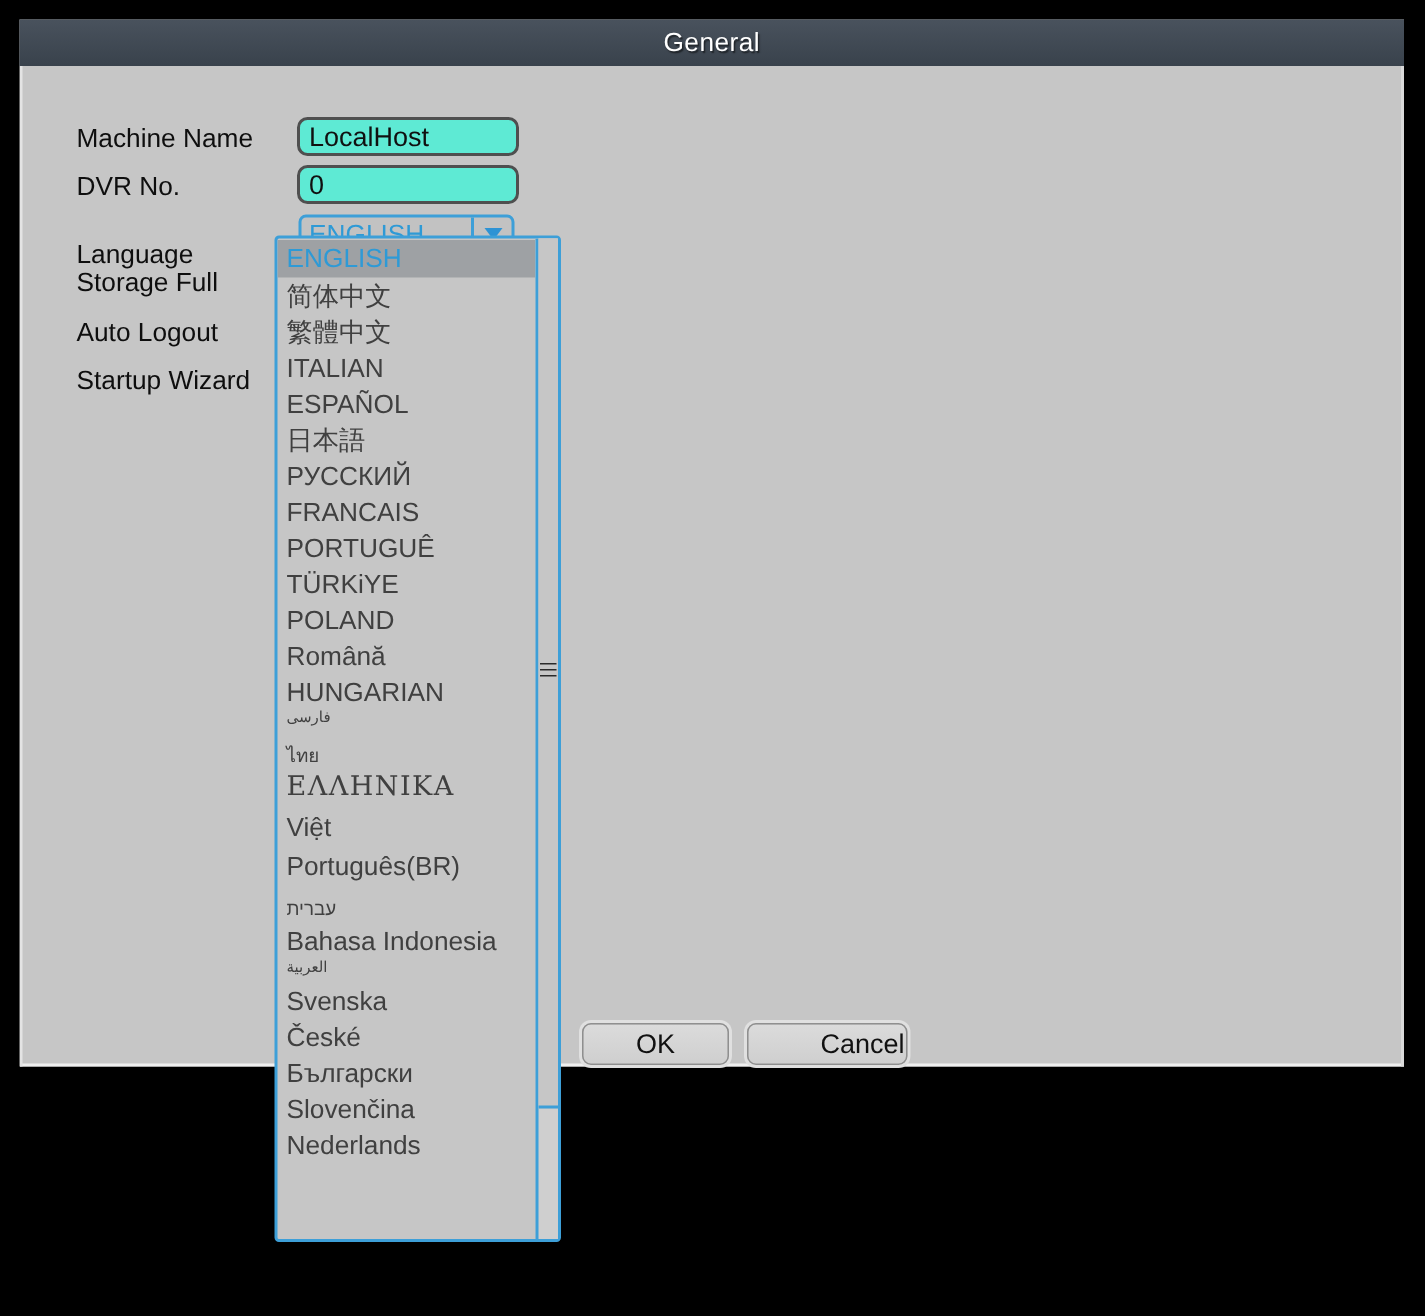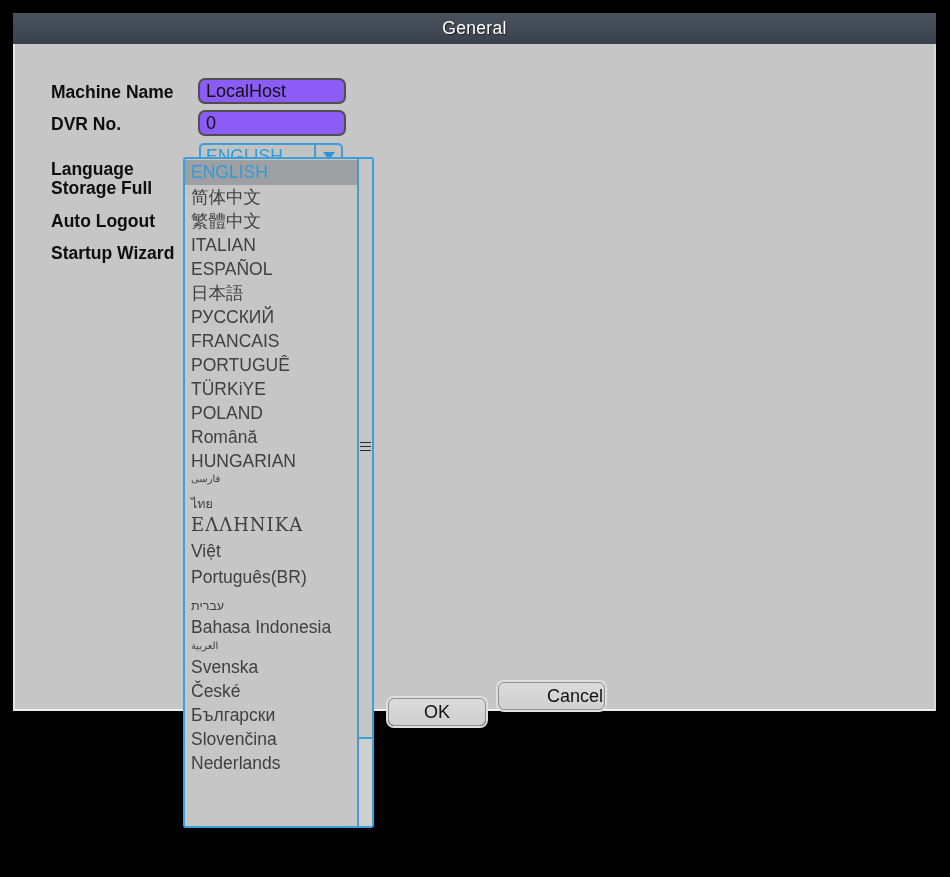--- a/index.html
+++ b/index.html
@@ -20,25 +20,25 @@
     background:linear-gradient(#49525D, #39424C);
     display:flex; align-items:center; justify-content:center;text-align:right;
   }
   .titlebar .title {
     color:#FFFFFF; font-size:17.5px; letter-spacing:0.3px;
     text-shadow:1px 1px 1px rgba(0,0,0,0.55);
   }
   
   .frm-label {
     position:absolute; left:38px; height:28px; line-height:28px;
-    font-size:17.5px; color:#0E0E0E;font-weight:bold;
+    font-size:17.5px; color:#0E0E0E;
   }
   .txt-input {
     position:absolute; left:185px; width:132px; height:22px;
-    background:#8b5cf6; border:2px solid #4F4F4F; border-radius:7px;
+    background:#5eead4; border:2px solid #4F4F4F; border-radius:7px;
     font-family:"Liberation Sans", sans-serif;
     font-size:18px; color:#101010; padding:0 6px; outline:none;
   }
   .select-box {
     position:absolute; left:186px; top:130px; width:140px; height:22px;
     background:#C2C2C2; border:2px solid #3D9FD8; border-radius:5px;
     display:flex; align-items:center;
   }
   .select-box .sel-value {
     flex:1; font-size:17.5px; color:#2E9AD6; padding-left:5px;
@@ -84,21 +84,21 @@
   .dd-grip span { display:block; height:1px; background:#2A2A2A; margin-bottom:3px; }
   
   .btn {
     position:absolute; top:669px; height:28px;
     background:linear-gradient(#DBDBDB,#CFCFCF);
     border:1px solid #8F8F8F; border-radius:6px;
     box-shadow:0 0 0 2px #E0E0E0;
     font-family:"Liberation Sans", sans-serif;
     font-size:18px; color:#111111; cursor:pointer;
   }
-  .btn.ok { left:375px; width:98px;margin-top:16px; }
+  .btn.ok { left:375px; width:98px; }
   .btn.cancel { left:485px; width:107px;padding-left:48px; }
 </style>
 </head>
 <body>
 
 <div class="dialog">
   <div class="titlebar">
     <span class="title">General</span>
   </div>
 

